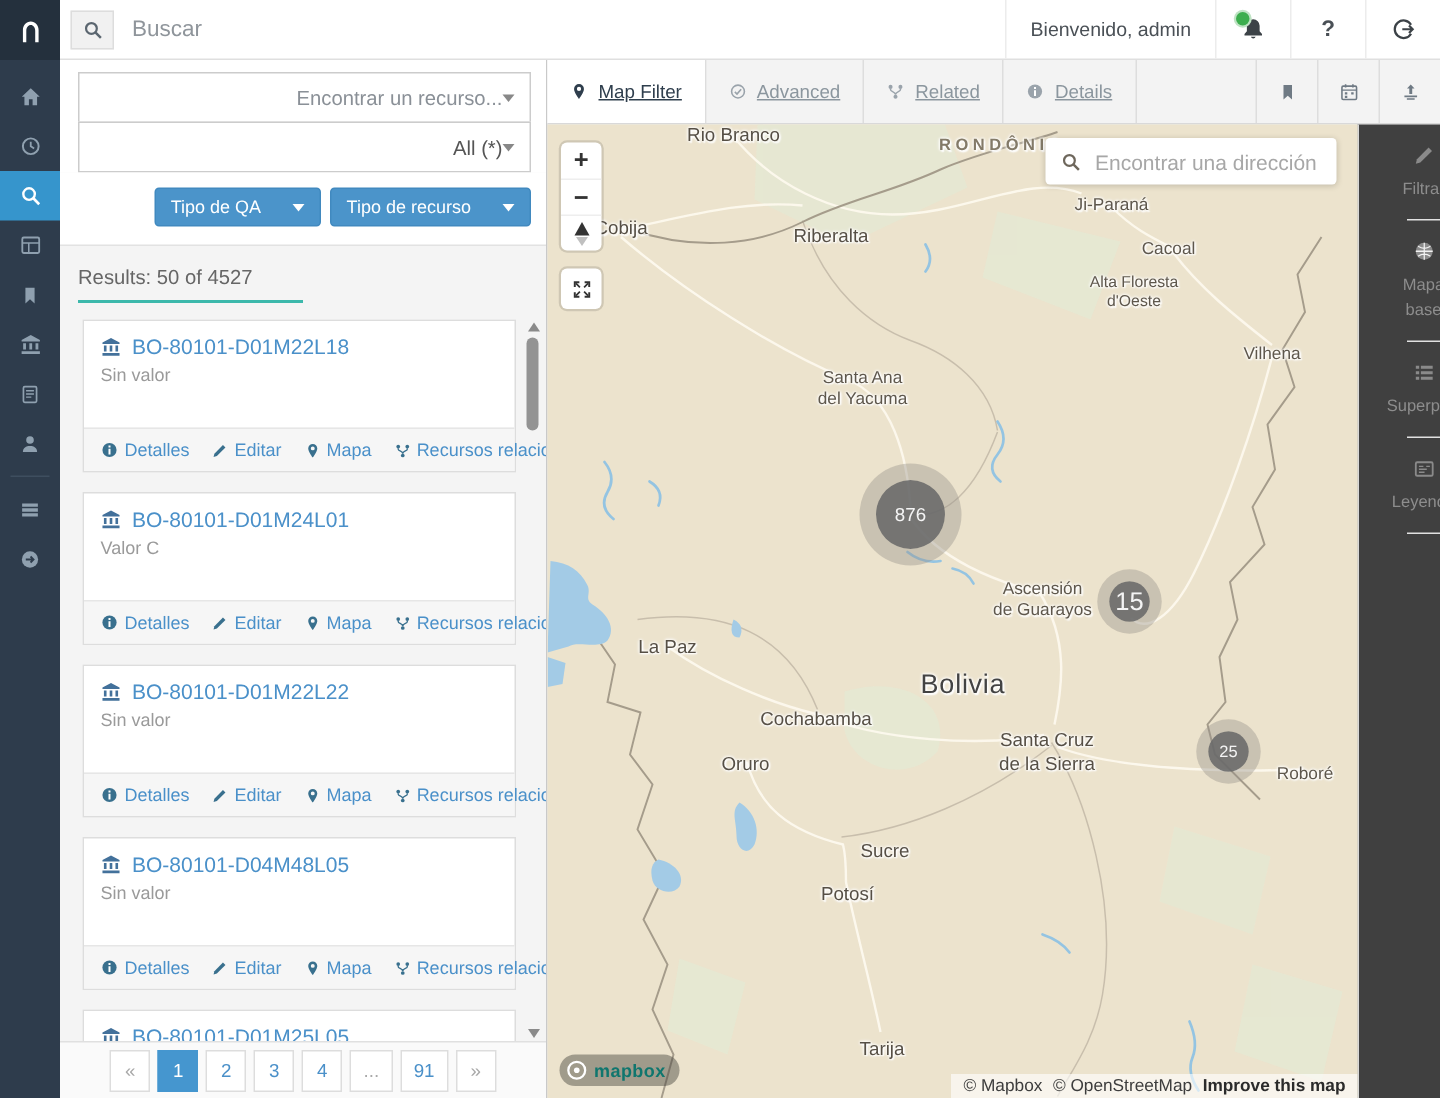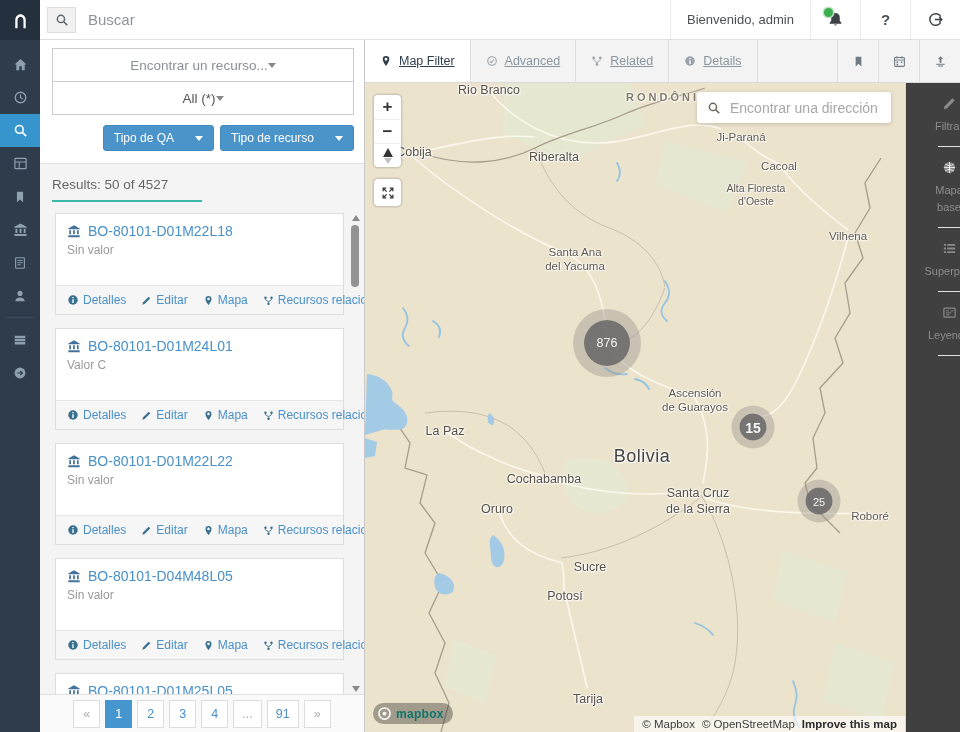--- a/index.html
+++ b/index.html
@@ -28,21 +28,21 @@
   .tb-welcome { padding:0 16px; }
   .tb-icon { width:50px; color:#3c4247; position:relative; cursor:pointer; }
   .bell-dot { position:absolute; top:8px; left:13px; width:9px; height:9px; border-radius:50%; background:#3cae4e; box-shadow:0 0 0 1.5px #bfe3c4; }
   .tb-help { font-size:15px; font-weight:bold; color:#4a5056; }
 
   .content { flex:1; display:flex; min-height:0; }
 
   
   .panel { width:325px; flex:none; background:#f4f4f4; border-right:1px solid #c9c9c9; display:flex; flex-direction:column; min-height:0; }
   .filters { background:#fff; padding:8px 10px 0 12px; }
-  .fake-select { height:34px; border:1px solid #ccc; background:#fff; display:flex; align-items:center; justify-content:center; padding:0 10px; font-size:13.5px; }
+  .fake-select { height:34px; border:1px solid #ccc; background:#fff; display:flex; align-items:center; justify-content:flex-end; padding:0 10px; font-size:13.5px; }
   .fake-select + .fake-select { margin-top:-1px; }
   .sel-placeholder { color:#8a9097; }
   .sel-value { color:#555; }
   .caret { width:0; height:0; border-left:4px solid transparent; border-right:4px solid transparent; border-top:5px solid #888; }
   .caret.white { border-top-color:#fff; }
   .btn-row { display:flex; justify-content:flex-end; gap:6px; background:#fff; padding:10px 10px 12px 12px; border-bottom:1px solid #e2e2e2; }
   .btn-blue { background:#4b94ca; border:1px solid #4189bf; color:#fff; font-size:12px; padding:5px 10px; border-radius:3px; display:flex; align-items:center; gap:21px; cursor:pointer; font-family:inherit; }
   .results-head { padding:13px 12px 9px; font-size:13.5px; color:#666; }
   .results-head span { display:inline-block; border-bottom:2px solid #3cb8ab; padding:0 34px 8px 0; }
   .results-list { flex:1; overflow:hidden; position:relative; padding:2px 20px 0 15px; }
@@ -639,21 +639,21 @@
                 <div class="mlabel city" style="left: 80px; top: 341px;">La Paz</div>
                 <div class="mlabel city" style="left: 179px; top: 389px;">Cochabamba</div>
                 <div class="mlabel city" style="left: 132px; top: 419px;">Oruro</div>
                 <div class="mlabel city" style="left: 333px; top: 403px;">Santa Cruz
 de la Sierra</div>
                 <div class="mlabel city" style="left: 225px; top: 477px;">Sucre</div>
                 <div class="mlabel city" style="left: 200px; top: 506px;">Potosí</div>
                 <div class="mlabel city" style="left: 223px; top: 609px;">Tarija</div>
                 <div class="mlabel town" style="left: 505px; top: 426px;">Roboré</div>
                 <div class="cluster" style="left: 242px; top: 260px; height: 46px; width: 46px; font-size: 12.5px; box-shadow: rgba(150, 146, 137, 0.4) 0px 0px 0px 11px;">876</div>
-                <div class="cluster" style="left: 388px; top: 344px; height: 27px; width: 27px; font-size: 14px; box-shadow: rgba(150, 146, 137, 0.4) 0px 0px 0px 8px; font-weight: bold;">15</div>
+                <div class="cluster" style="left: 388px; top: 318px; height: 27px; width: 27px; font-size: 17px; box-shadow: rgba(150, 146, 137, 0.4) 0px 0px 0px 8px;">15</div>
                 <div class="cluster" style="left: 454px; top: 418px; height: 27px; width: 27px; font-size: 11px; box-shadow: rgba(150, 146, 137, 0.4) 0px 0px 0px 8px;">25</div>
               </div>
 
             <div class="ctrl ctrl-zoom">
               <div class="ctrl-btn">+</div>
               <div class="ctrl-btn">−</div>
               <div class="ctrl-btn" style="flex-direction:column;">
                   <span class="tri-up"></span>
                   <span class="tri-dn"></span>
                 </div>

